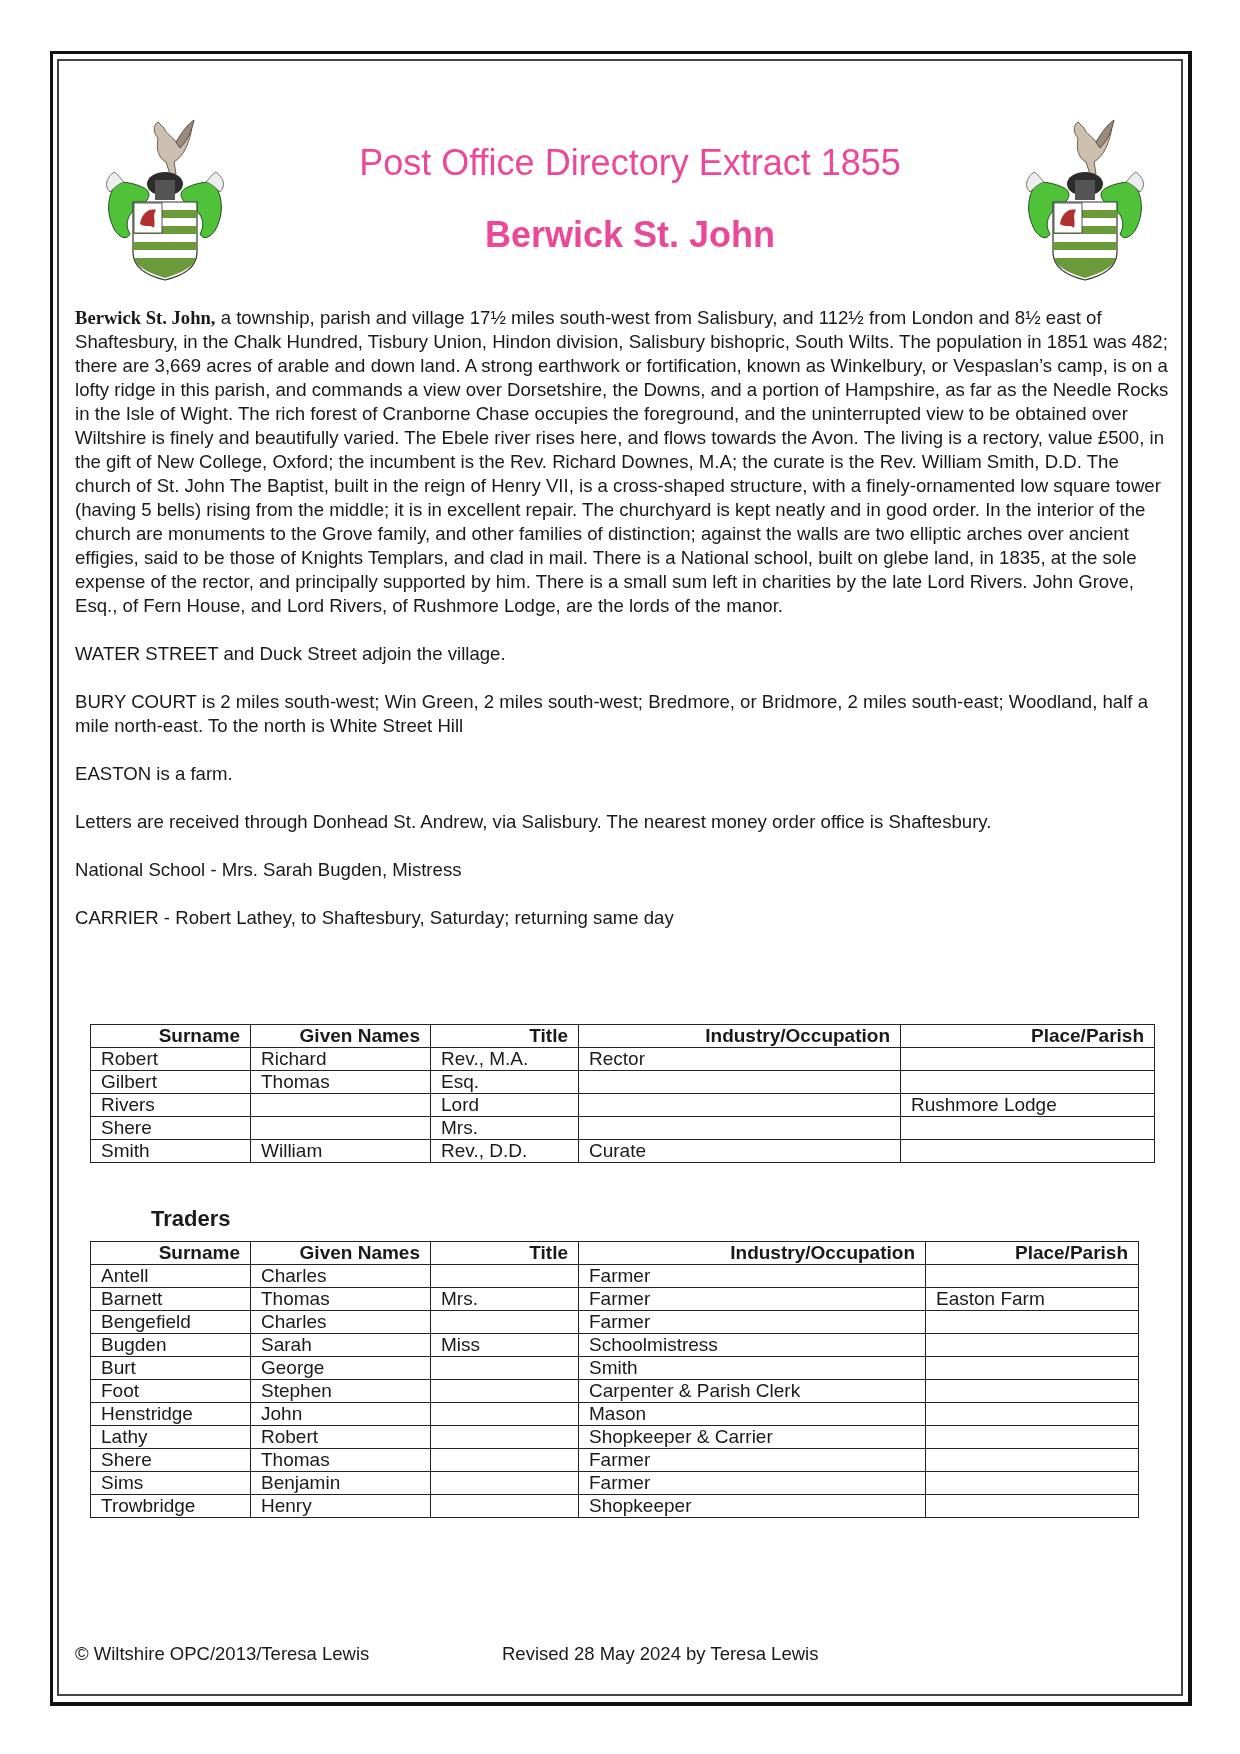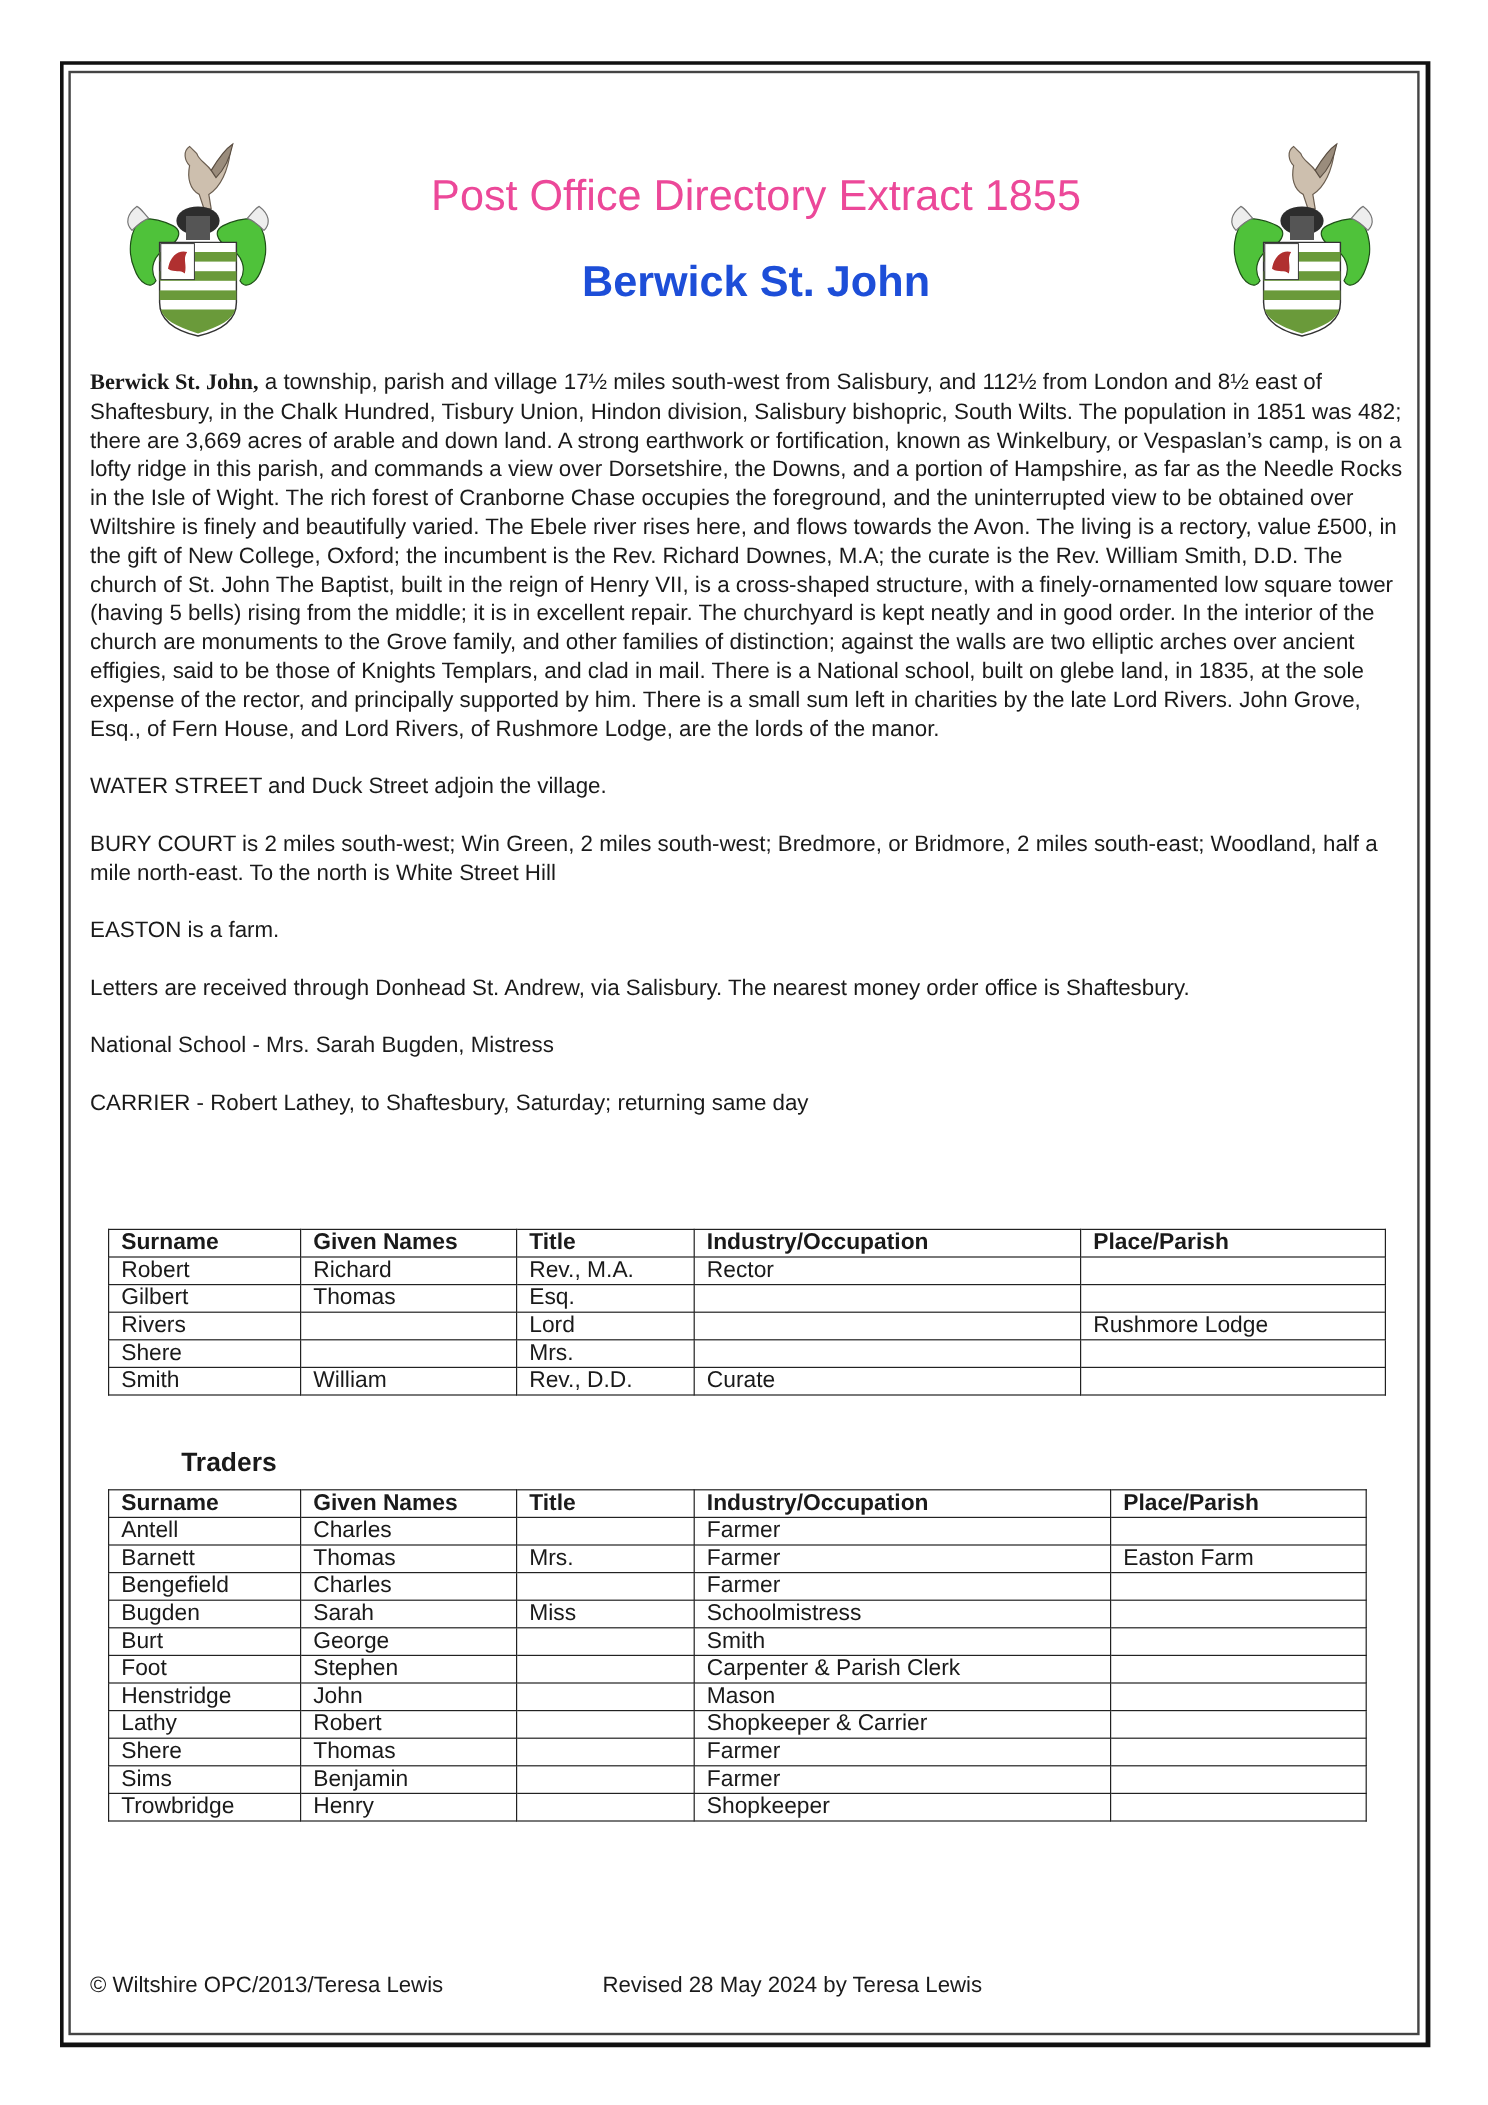--- a/index.html
+++ b/index.html
@@ -3,27 +3,27 @@
 <meta charset="utf-8">
 <style>
   html, body { margin: 0; padding: 0; background: #ffffff; }
   body { width: 1240px; height: 1754px; position: relative; font-family: "Liberation Sans", sans-serif; color: #1a1a1a; overflow: hidden; }
   .frame-outer { position: absolute; left: 50px; top: 51px; width: 1135px; height: 1648px; border: 3px solid #111; border-right-width: 4px; border-bottom-width: 4px; }
   .frame-inner { position: absolute; left: 57px; top: 59px; width: 1122px; height: 1633px; border: 2px solid #444; }
   .crest { position: absolute; width: 130px; height: 170px; }
   .crest.left { left: 100px; top: 112px; }
   .crest.right { left: 1020px; top: 112px; }
   .title { position: absolute; left: 300px; width: 660px; top: 142px; text-align: center; font-size: 36px; color: #ec4899; }
-  .subtitle { position: absolute; left: 300px; width: 660px; top: 214px; text-align: center; font-size: 36px; font-weight: bold; color: #1d4ed8; }
+  .subtitle { position: absolute; left: 300px; width: 660px; top: 214px; text-align: center; font-size: 36px; font-weight: bold; color: #ec4899; }
   .body-text { position: absolute; left: 75px; width: 1095px; top: 306px; font-size: 18.6px; line-height: 24px; }
   .body-text p { margin: 0 0 24px 0; }
   .body-text b { font-weight: bold; font-family: Liberation Serif, serif; }
   table.dir { position: absolute; border-collapse: collapse; font-size: 19px; table-layout: fixed; }
   table.dir th, table.dir td { border: 1.5px solid #222; height: 22px; padding: 0 10px; line-height: 22px; white-space: nowrap; overflow: hidden; }
-  table.dir th { text-align: left; font-weight: bold; }
+  table.dir th { text-align: right; font-weight: bold; }
   table.dir td { text-align: left; font-weight: normal; }
   #residents { left: 90px; top: 1024px; width: 1064px; }
   #traders { left: 90px; top: 1241px; width: 1048px; }
   .traders-heading { position: absolute; left: 151px; top: 1206px; font-size: 22px; font-weight: bold; }
   .footer-left { position: absolute; left: 75px; top: 1643px; font-size: 18.5px; }
   .footer-right { position: absolute; left: 502px; top: 1643px; font-size: 18.5px; }
 </style>
 </head>
 <body>
 

